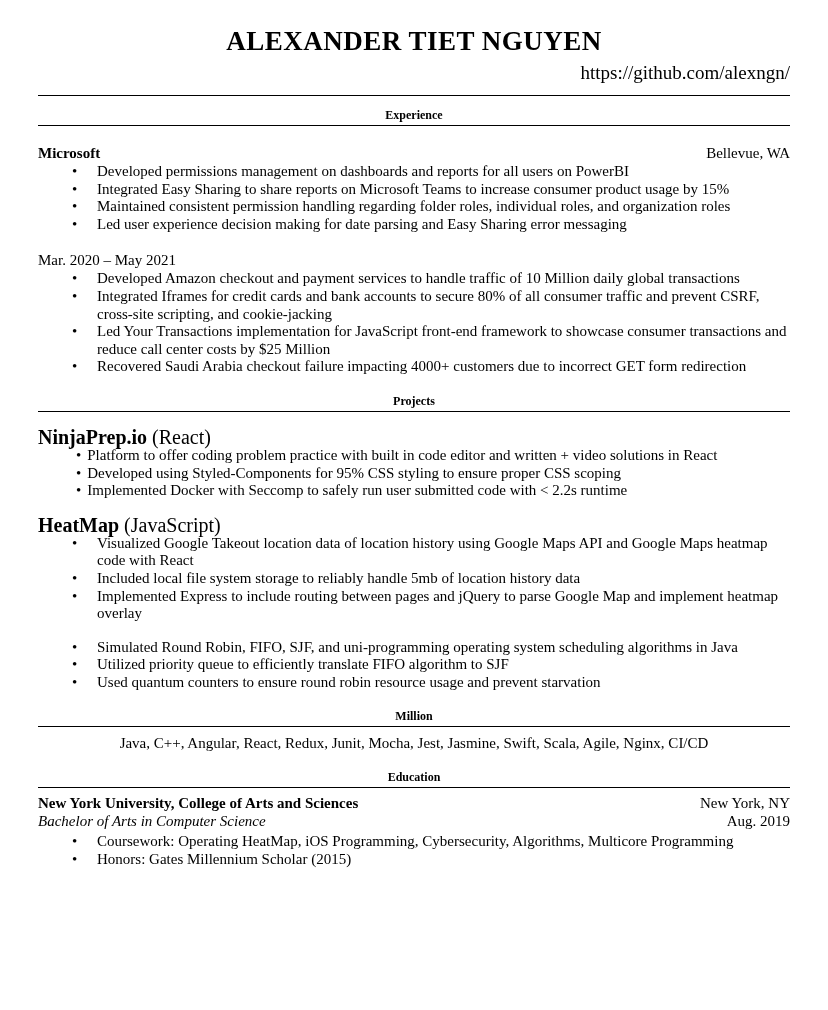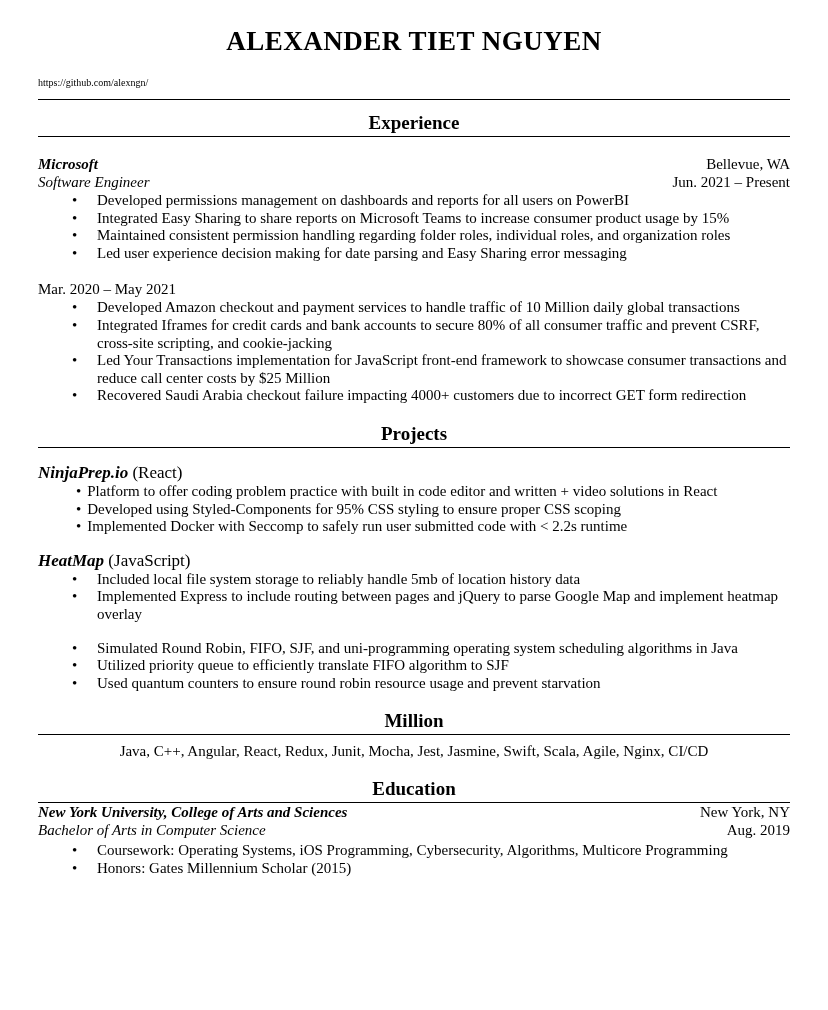--- a/index.html
+++ b/index.html
@@ -6,48 +6,48 @@
   body {
     width: 828px;
     min-height: 1010px;
     background: #ffffff;
     color: #000000;
     font-family: "Liberation Serif", "DejaVu Serif", serif;
   }
   .page { padding: 26px 38px 24px 38px; }
 
   .name { text-align: center; font-size: 27px; font-weight: bold; letter-spacing: .5px; }
-  .url  { text-align: left; font-size: 10px; margin-top: 20px; }
+  .url  { text-align: right; font-size: 19px; margin-top: 5px; }
 
   .rule { border: none; border-top: 1.5px solid #000; height: 0; margin: 0; }
   .header-rule { margin-top: 11px; }
   .title-rule  { margin-top: 2px; }
 
-  .section-title { text-align: center; font-size: 19px; font-weight: bold; margin-top: 18px; }
+  .section-title { text-align: center; font-size: 12px; font-weight: bold; margin-top: 18px; }
   .section-title.first { margin-top: 12px; }
 
   .row { display: flex; justify-content: space-between; font-size: 15px; line-height: 18px; }
-  .bold   { font-weight: bold; font-style: italic; }
+  .bold   { font-weight: bold; }
   .italic { font-style: italic; }
 
   .job { margin-top: 18px; }
   .bullets { margin-top: 1px; }
 
   .b-row { display: flex; font-size: 15px; line-height: 17.6px; padding-left: 34px; font-family: Liberation Serif, serif; }
   .b-row::before { content: "\2022"; flex: 0 0 25px; }
 
   .tight .b-row { padding-left: 38px; }
   .tight .b-row::before { flex: 0 0 auto; margin-right: 6px; }
 
   .project { margin-top: 16px; }
-  .proj-head { font-size: 17px; line-height: 18px; }
+  .proj-head { font-size: 20px; line-height: 18px; }
 
   .skills-line { text-align: center; font-size: 15px; line-height: 18px; margin-top: 7px; }
 
-  .edu-rows { }
+  .edu-rows { margin-top: 6px; }
   .edu-bullets { margin-top: 3px; }
 </style>
 </head>
 <body>
 
 <div class="page">
 
   <div>
     <div class="name">ALEXANDER TIET NGUYEN</div>
     <div class="url">https://github.com/alexngn/</div>
@@ -55,24 +55,20 @@
   </div>
 
   <div>
     <div class="section-title first">Experience</div>
     <hr class="rule title-rule">
 
     <div class="job">
       <div class="row">
         <span class="bold">Microsoft</span>
         <span>Bellevue, WA</span>
-      </div>
-      <div class="row">
-        <span class="italic">Software Engineer</span>
-        <span>Jun. 2021 – Present</span>
       </div>
       <div class="bullets">
         <div class="b-row">
             <span class="b-text">Developed permissions management on dashboards and reports for all users on PowerBI</span>
           </div>
         <div class="b-row">
             <span class="b-text">Integrated Easy Sharing to share reports on Microsoft Teams to increase consumer product usage by 15%</span>
           </div>
         <div class="b-row">
             <span class="b-text">Maintained consistent permission handling regarding folder roles, individual roles, and organization roles</span>
@@ -126,20 +122,23 @@
       </div>
     </div>
 
     <div class="project">
       <div class="proj-head">
         <span class="bold">HeatMap</span>
         <span>(JavaScript)</span>
       </div>
       <div class="bullets">
         <div class="b-row">
+            <span class="b-text">Visualized Google Takeout location data of location history using Google Maps API and Google Maps heatmap code with React</span>
+          </div>
+        <div class="b-row">
             <span class="b-text">Included local file system storage to reliably handle 5mb of location history data</span>
           </div>
         <div class="b-row">
             <span class="b-text">Implemented Express to include routing between pages and jQuery to parse Google Map and implement heatmap overlay</span>
           </div>
       </div>
     </div>
 
     <div class="project">
       <div class="bullets">
@@ -170,21 +169,21 @@
       <div class="row">
         <span class="bold">New York University, College of Arts and Sciences</span>
         <span>New York, NY</span>
       </div>
       <div class="row">
         <span class="italic">Bachelor of Arts in Computer Science</span>
         <span>Aug. 2019</span>
       </div>
       <div class="bullets edu-bullets">
         <div class="b-row">
-            <span class="b-text">Coursework: Operating Systems, iOS Programming, Cybersecurity, Algorithms, Multicore Programming</span>
+            <span class="b-text">Coursework: Operating HeatMap, iOS Programming, Cybersecurity, Algorithms, Multicore Programming</span>
           </div>
         <div class="b-row">
             <span class="b-text">Honors: Gates Millennium Scholar (2015)</span>
           </div>
       </div>
     </div>
   </div>
 
 </div>
 

